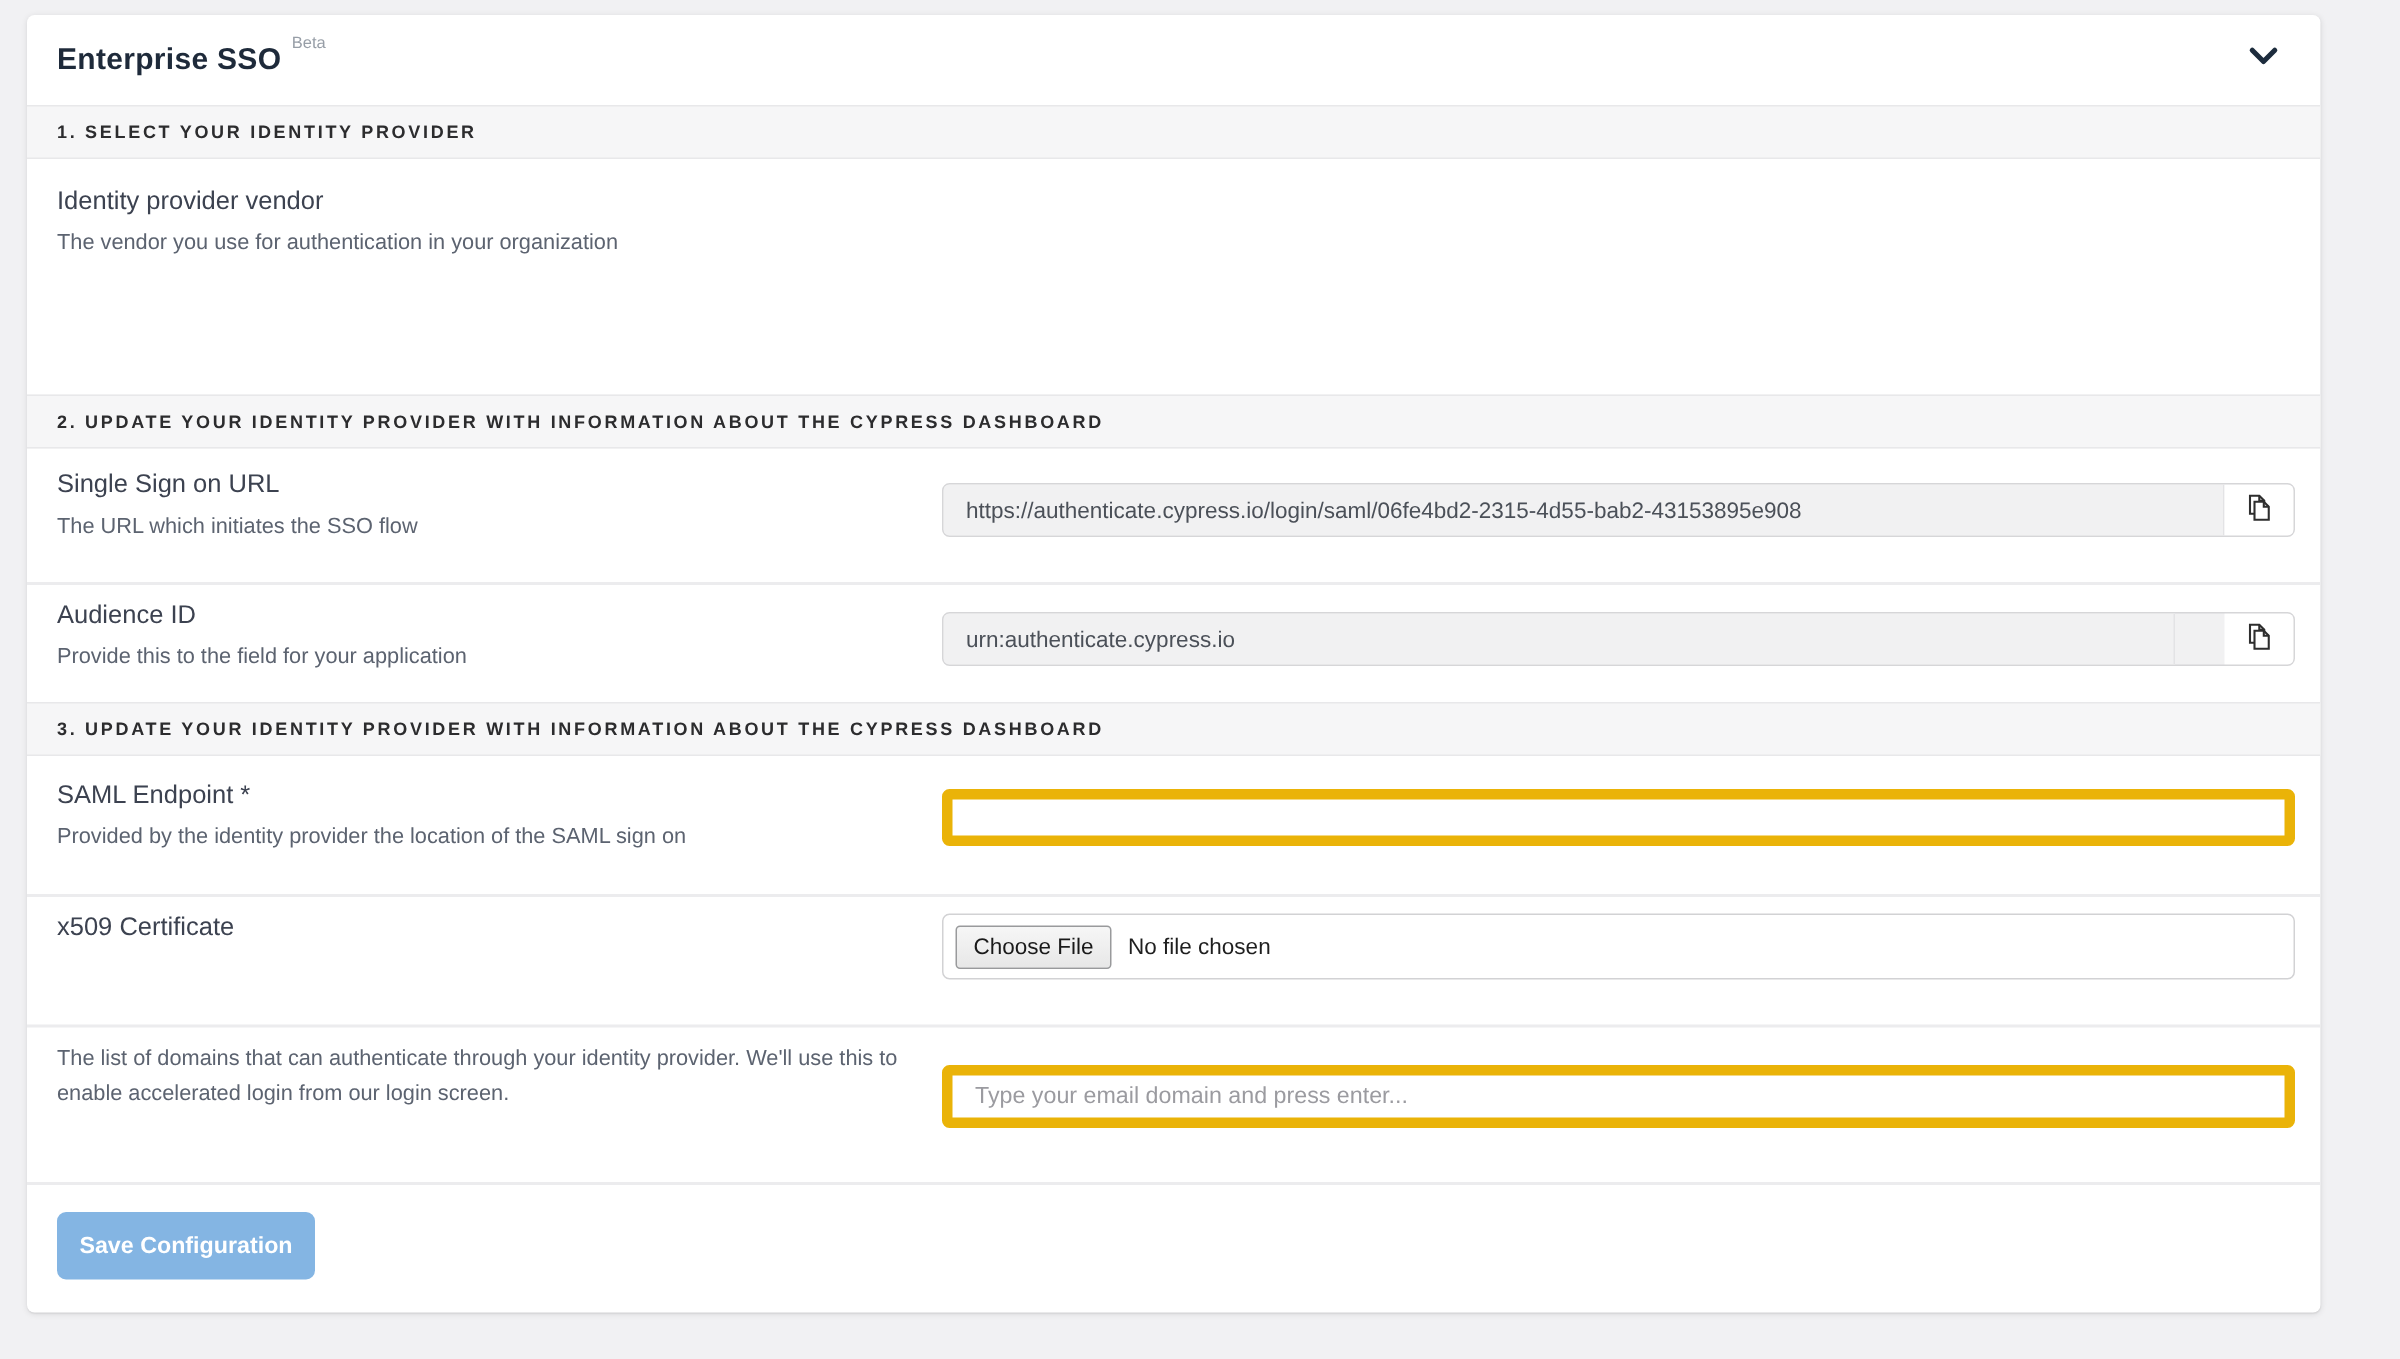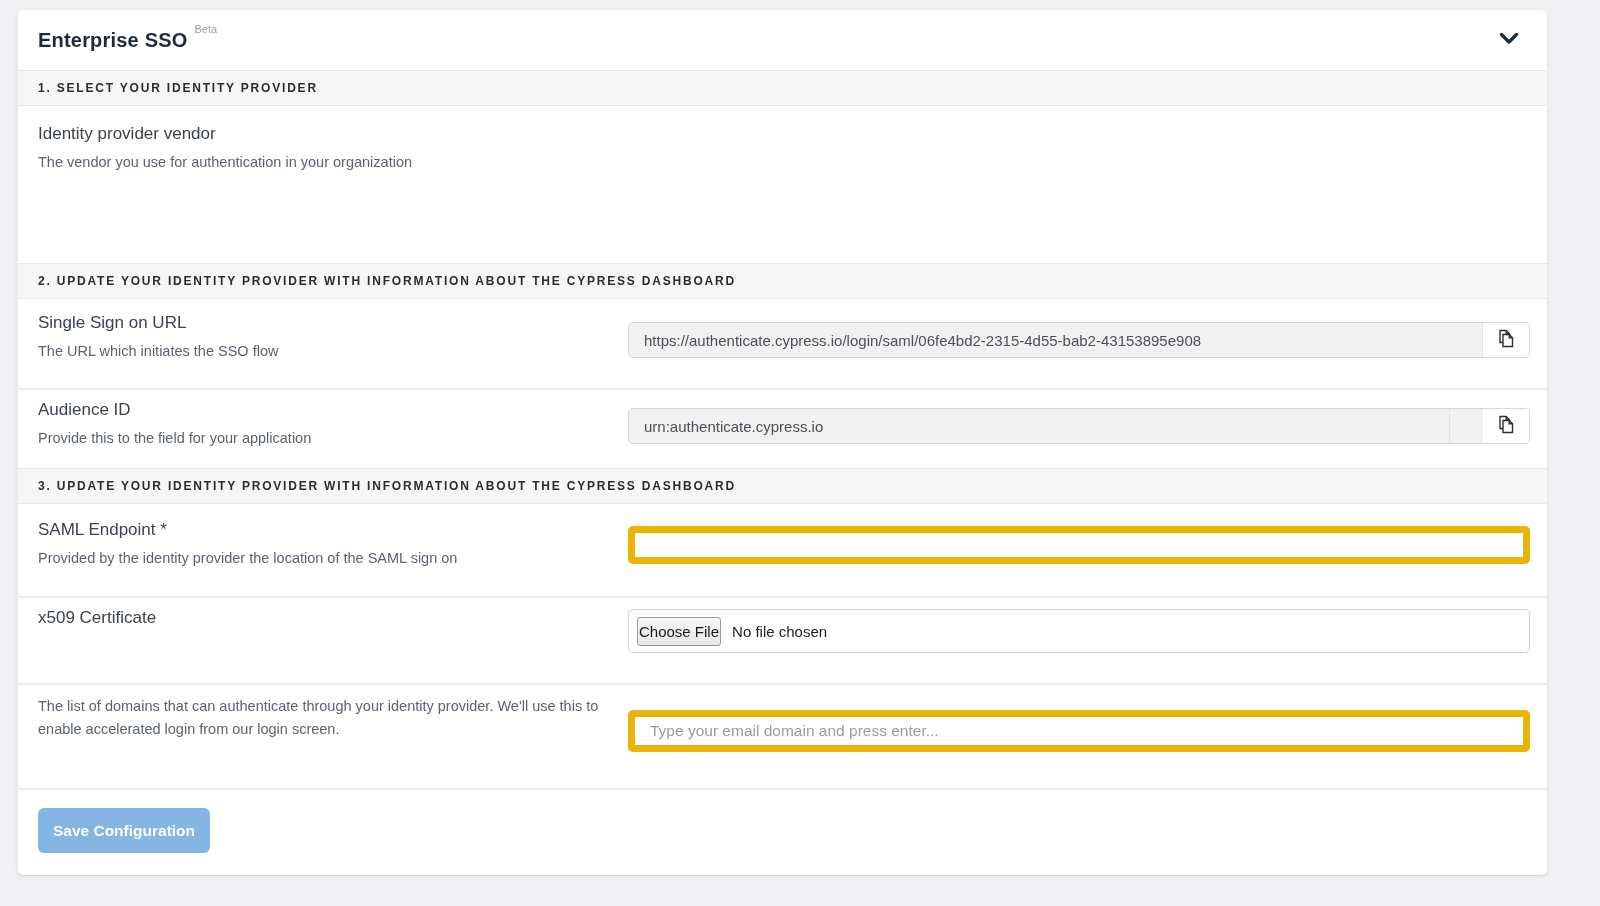--- a/index.html
+++ b/index.html
@@ -97,21 +97,21 @@
   .domains-input::placeholder, .text-input::placeholder { color:#9b9ba0; opacity:1; }
 
   
   .file-box {
     width:100%; height:44px; margin-top:1px;
     border:1px solid #d2d2d4; border-radius:5px; background:#fff;
     display:flex; align-items:center; padding-left:8px;
   }
   .cf-btn {
     display:inline-flex; align-items:center; justify-content:center;
-    padding:0 1px; height:29px;
+    padding:0 11px; height:29px;
     background:linear-gradient(#f6f6f6,#e7e7e7);
     border:1px solid #999a9c; border-radius:3px;
     font-size:15px; color:#1a1a1a; cursor:pointer;
   }
   .cf-status { font-size:15px; color:#1f1f1f; margin-left:11px; }
 
   
   .save-btn {
     display:inline-flex; align-items:center; justify-content:center;
     width:172px; height:45px;

